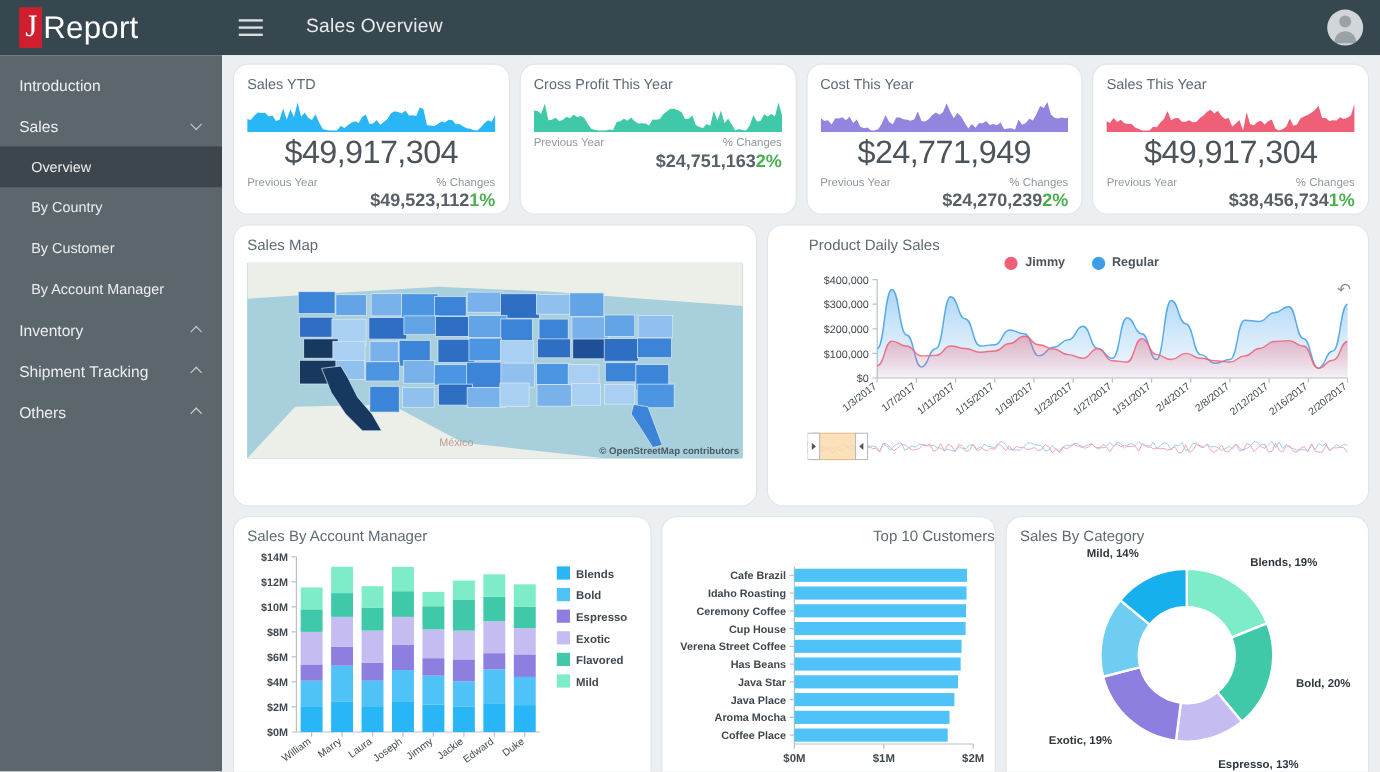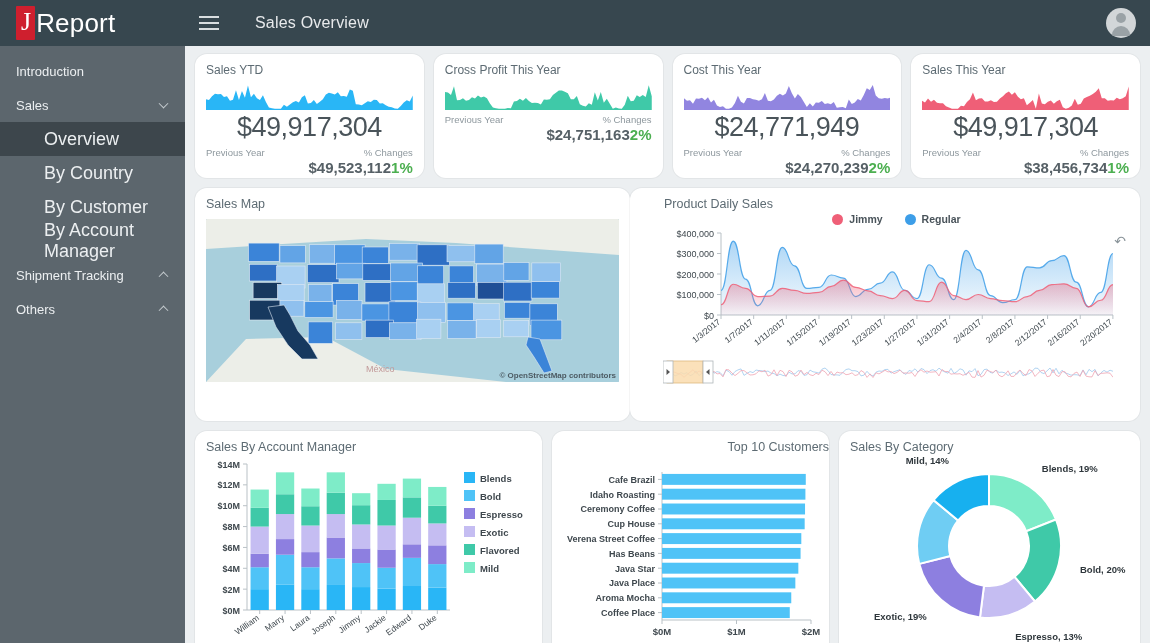--- a/index.html
+++ b/index.html
@@ -38,21 +38,21 @@
 
   
   #sidebar {
     position: absolute; left: 0; top: 46px; width: 185px; height: 597px;
     background: #5c666d;
   }
   .nav-item {
     height: 34px; display: flex; align-items: center; color: #eceff1;
     font-size: 13px; padding-left: 16px; cursor: pointer; position: relative;
   }
-  .nav-item.sub { padding-left: 44px; font-size: 18px; }
+  .nav-item.sub { padding-left: 26px; font-size: 12px; }
   .nav-item.active { background: #3d464c; }
   .nav-item .caret {
     position: absolute; right: 18px; top: 50%; width: 7px; height: 7px;
     border-right: 1.6px solid #c6ccd0; border-bottom: 1.6px solid #c6ccd0;
   }
   .caret.down { transform: translateY(-70%) rotate(45deg); }
   .caret.up   { transform: translateY(-30%) rotate(-135deg); }
   .nav-spacer { height: 8px; }
 
   
@@ -71,21 +71,21 @@
   .kpi .spark svg { display: block; width: 100%; height: 27px; }
   .kpi .k-value { font-size: 27px; color: #4a545a; font-weight: 300; letter-spacing: -.5px;
     margin-top: 1px; line-height: 32px; text-align: center; }
   .kpi .k-foot { display: flex; justify-content: space-between; font-size: 9.5px;
     color: #8e989e; margin-top: 4px; }
   .kpi .k-foot2 { display: flex; justify-content: flex-end; font-size: 15px;
     color: #566066; font-weight: bold; margin-top: 1px; }
   .kpi .pct { color: #4caf50; }
 
   
-  #mid-row { display: flex; gap: 0; height: 233px; margin-top: 10px; }
+  #mid-row { display: flex; gap: 10px; height: 233px; margin-top: 10px; }
   #map-card { width: 435px; }
   #daily-card { flex: 1; padding-left: 23px; }
   #map-img { margin: 8px 11px 0 11px; height: 163px; border-radius: 1px; overflow: hidden;
     position: relative; background: #a8cfdc; }
   #map-img svg { display: block; }
   .map-credit { position: absolute; right: 3px; bottom: 2px; font-size: 8px;
     color: #4d5b63; font-weight: bold; }
   .map-mexico { position: absolute; left: 160px; bottom: 8px; font-size: 9px; color: #c29a9a; }
 
   
@@ -141,20 +141,24 @@
       <span>Overview</span>
     </div>
     <div class="nav-item sub">
       <span>By Country</span>
     </div>
     <div class="nav-item sub">
       <span>By Customer</span>
     </div>
     <div class="nav-item sub">
       <span>By Account Manager</span>
+    </div>
+    <div class="nav-item">
+      <span>Inventory</span>
+      <span class="caret up"></span>
     </div>
     <div class="nav-item">
       <span>Shipment Tracking</span>
       <span class="caret up"></span>
     </div>
     <div class="nav-item">
       <span>Others</span>
       <span class="caret up"></span>
     </div>
   </div>

